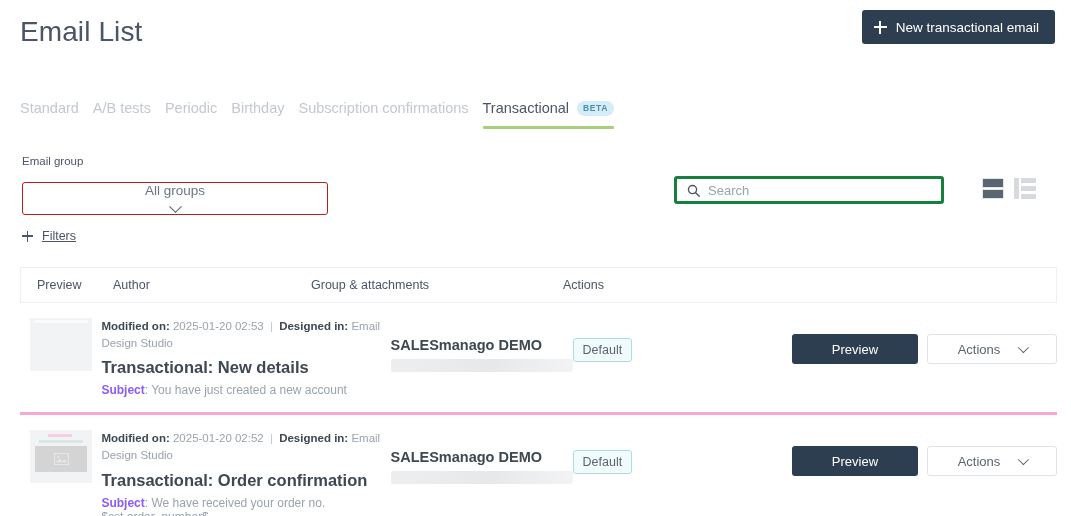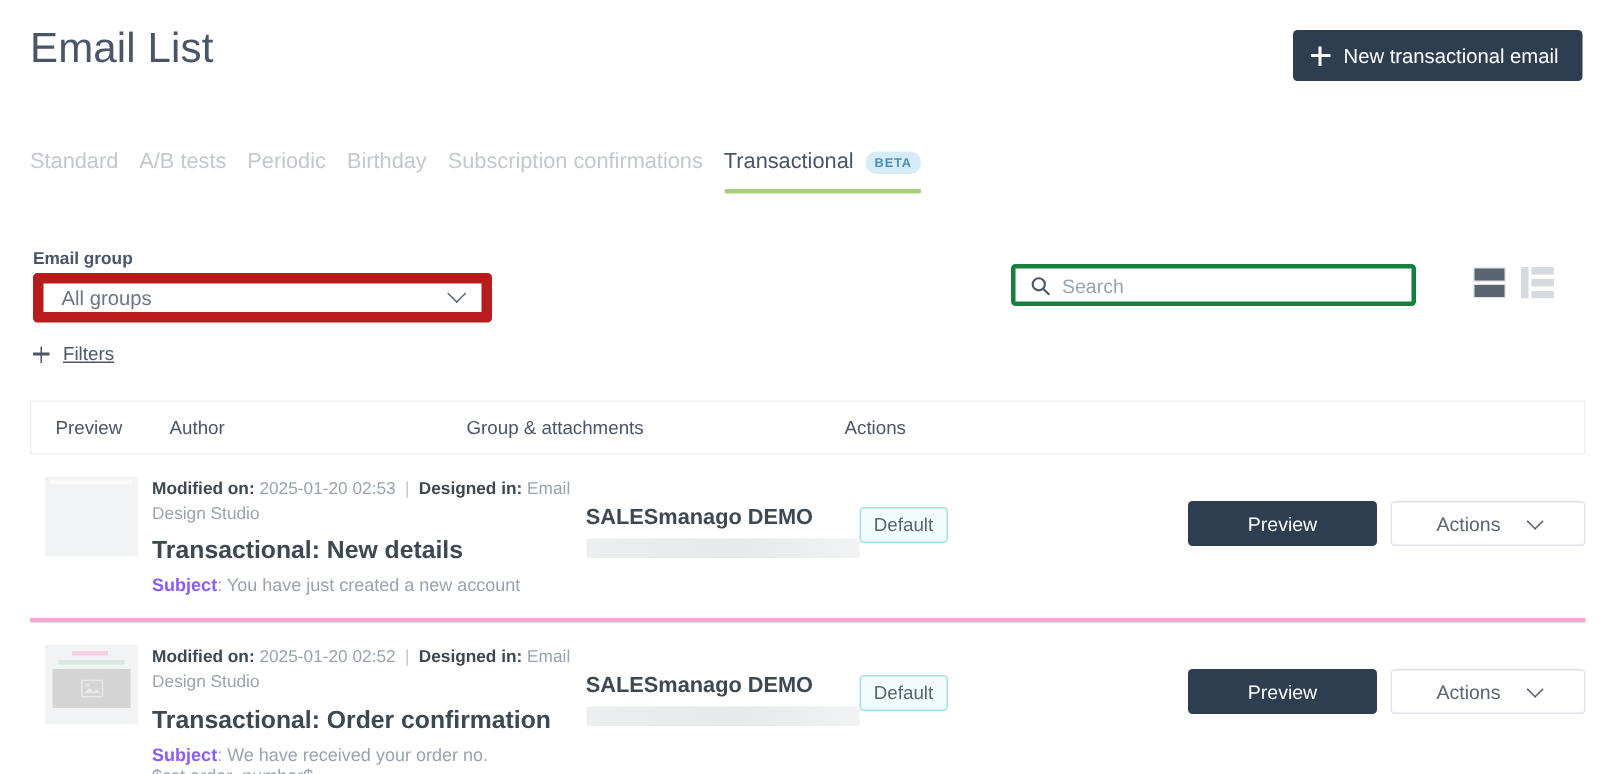--- a/index.html
+++ b/index.html
@@ -11,21 +11,21 @@
   }
   .page { position: relative; width: 1071px; height: 376px; }
 
   
   .header { position: absolute; top: 0; left: 0; width: 1071px; height: 78px; }
   .page-title {
     position: absolute; left: 20px; top: 16px;
     font-size: 28px; font-weight: 300; color: #4a5568; letter-spacing: 0.1px;
   }
   .new-email-btn {
-    position: absolute; right: 16px; top: 20px;
+    position: absolute; right: 16px; top: 10px;
     height: 34px; padding: 0 16px 0 12px;
     background: #2c3e50; color: #ffffff;
     border: none; border-radius: 3px;
     display: flex; align-items: center; gap: 9px;
     font-family: "Liberation Sans", sans-serif;
     font-size: 13.5px; cursor: pointer;
   }
   .plus-icon { display: inline-block; width: 13px; height: 13px; position: relative; }
   .plus-icon::before, .plus-icon::after {
     content: ""; position: absolute; background: #ffffff;
@@ -49,29 +49,30 @@
   }
   .tab-inner { display: flex; align-items: center; gap: 8px; }
   .beta-badge {
     display: inline-block; background: #d6edf7; color: #4a8fb0;
     font-size: 8.5px; font-weight: bold; letter-spacing: 0.6px;
     padding: 2.5px 6px; border-radius: 9px; vertical-align: 2px;
   }
 
   
   .group-label {
-    position: absolute; left: 22px; top: 167px;
-    font-size: 11.5px; font-weight: bold; color: #4a5568;
+    position: absolute; left: 22px; top: 155px;
+    font-size: 11.5px; font-weight: normal; color: #4a5568;
   }
   .group-select {
     position: absolute; left: 22px; top: 182px;
     width: 306px; height: 33px;
-    border: 7px solid #b91c1c; border-radius: 3px; background: #fff;
+    border: 1px solid #b91c1c; border-radius: 3px; background: #fff;
     display: flex; align-items: center; padding: 0 12px;
     cursor: pointer;
+    flex-direction: column;
   }
   .group-select-value { font-size: 13.5px; color: #6b7684; flex: 1; }
   .chev {
     width: 9px; height: 9px; border-right: 1.6px solid #5a6572;
     border-bottom: 1.6px solid #5a6572; transform: rotate(45deg) translate(-2px,-2px);
   }
   .filters-row {
     position: absolute; left: 22px; top: 229px;
     display: flex; align-items: center; gap: 9px; cursor: pointer;
   }

